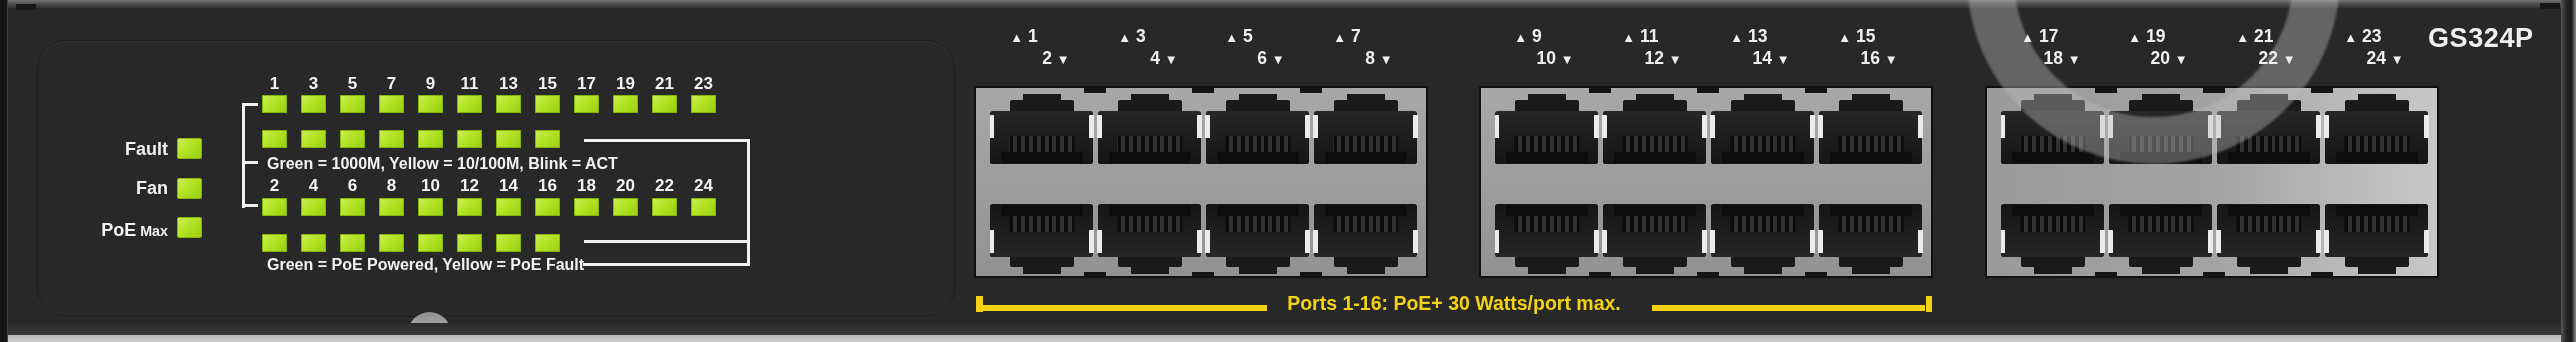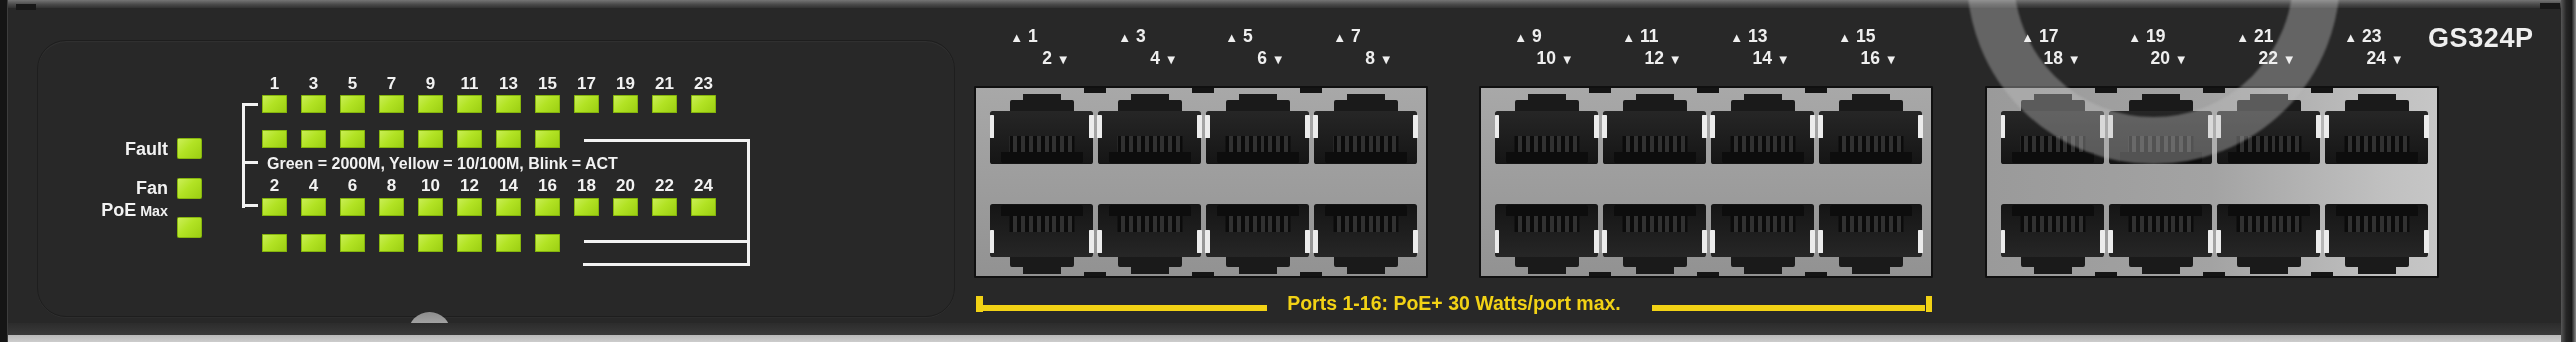--- a/index.html
+++ b/index.html
@@ -83,21 +83,21 @@
 <div class="stage">
 
   <div class="abs panel-recess"></div>
 
   <div class="abs model">GS324P</div>
 
   <div class="abs slabel" style="top:139px">Fault</div>
   <div class="abs sled" style="top:138px"></div>
   <div class="abs slabel" style="top:178px">Fan</div>
   <div class="abs sled" style="top:178px"></div>
-  <div class="abs slabel" style="top:200px"><span>PoE</span><span class="small"> Max</span></div>
+  <div class="abs slabel" style="top:220px"><span>PoE</span><span class="small"> Max</span></div>
   <div class="abs sled" style="top:217px"></div>
 
   <div class="abs num-row" style="top:74px">
       <div class="mnum">1</div>
       <div class="mnum">3</div>
       <div class="mnum">5</div>
       <div class="mnum">7</div>
       <div class="mnum">9</div>
       <div class="mnum">11</div>
       <div class="mnum">13</div>
@@ -124,21 +124,21 @@
   <div class="abs led-row" style="top:130px">
       <div class="mled"></div>
       <div class="mled"></div>
       <div class="mled"></div>
       <div class="mled"></div>
       <div class="mled"></div>
       <div class="mled"></div>
       <div class="mled"></div>
       <div class="mled"></div>
     </div>
-  <div class="abs legend" style="left:267px;top:155px">Green = 2000M, Yellow = 10/100M, Blink = ACT</div>
+  <div class="abs legend" style="left:267px;top:155px">Green = 1000M, Yellow = 10/100M, Blink = ACT</div>
 
   <div class="abs num-row" style="top:176px">
       <div class="mnum">2</div>
       <div class="mnum">4</div>
       <div class="mnum">6</div>
       <div class="mnum">8</div>
       <div class="mnum">10</div>
       <div class="mnum">12</div>
       <div class="mnum">14</div>
       <div class="mnum">16</div>
@@ -164,20 +164,21 @@
   <div class="abs led-row" style="top:234px">
       <div class="mled"></div>
       <div class="mled"></div>
       <div class="mled"></div>
       <div class="mled"></div>
       <div class="mled"></div>
       <div class="mled"></div>
       <div class="mled"></div>
       <div class="mled"></div>
     </div>
+  <div class="abs legend" style="left:267px;top:256px">Green = PoE Powered, Yellow = PoE Fault</div>
 
   <div class="abs wline" style="left:242px;top:103px;width:2.6px;height:105px"></div>
   <div class="abs wline" style="left:242px;top:103px;width:15.6px;height:2.6px"></div>
   <div class="abs wline" style="left:242px;top:161px;width:15.6px;height:2.6px"></div>
   <div class="abs wline" style="left:242px;top:204px;width:15.6px;height:2.6px"></div>
 
   <div class="abs wline" style="left:584px;top:139px;width:165px;height:2.6px"></div>
   <div class="abs wline" style="left:584px;top:240px;width:165px;height:2.6px"></div>
   <div class="abs wline" style="left:583px;top:263px;width:166px;height:2.6px"></div>
   <div class="abs wline" style="left:747px;top:139px;width:2.6px;height:127px"></div>

